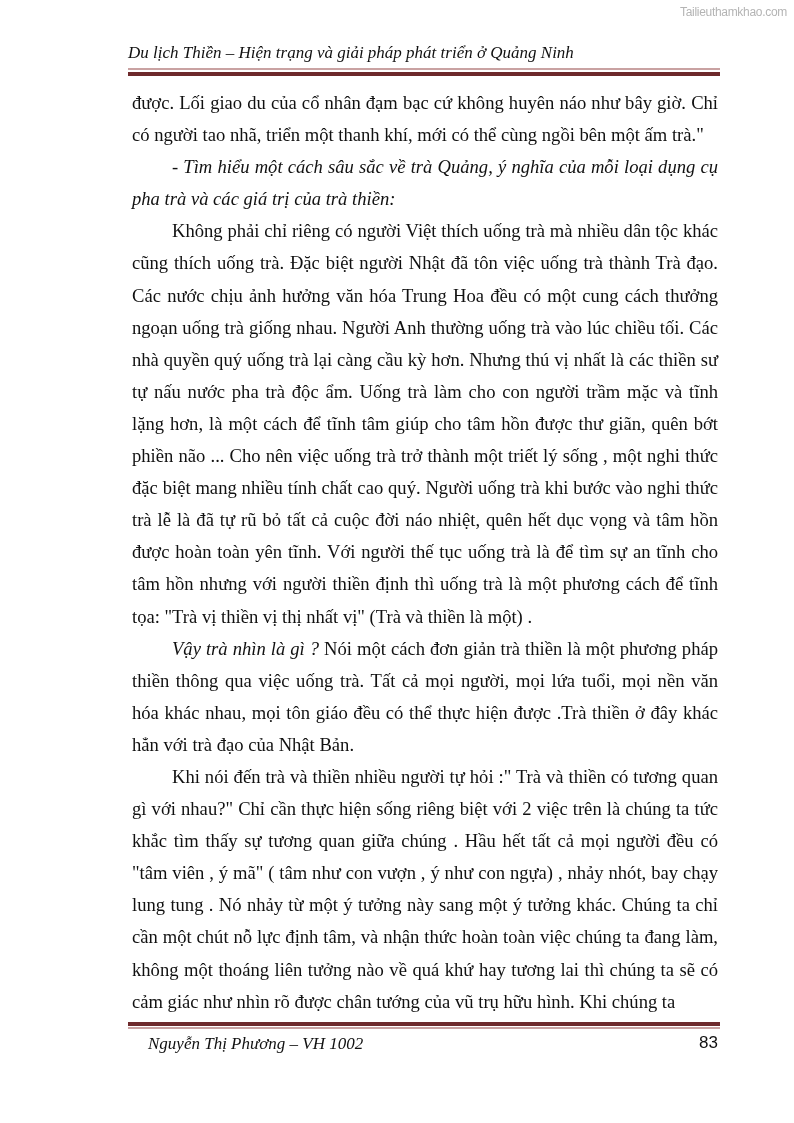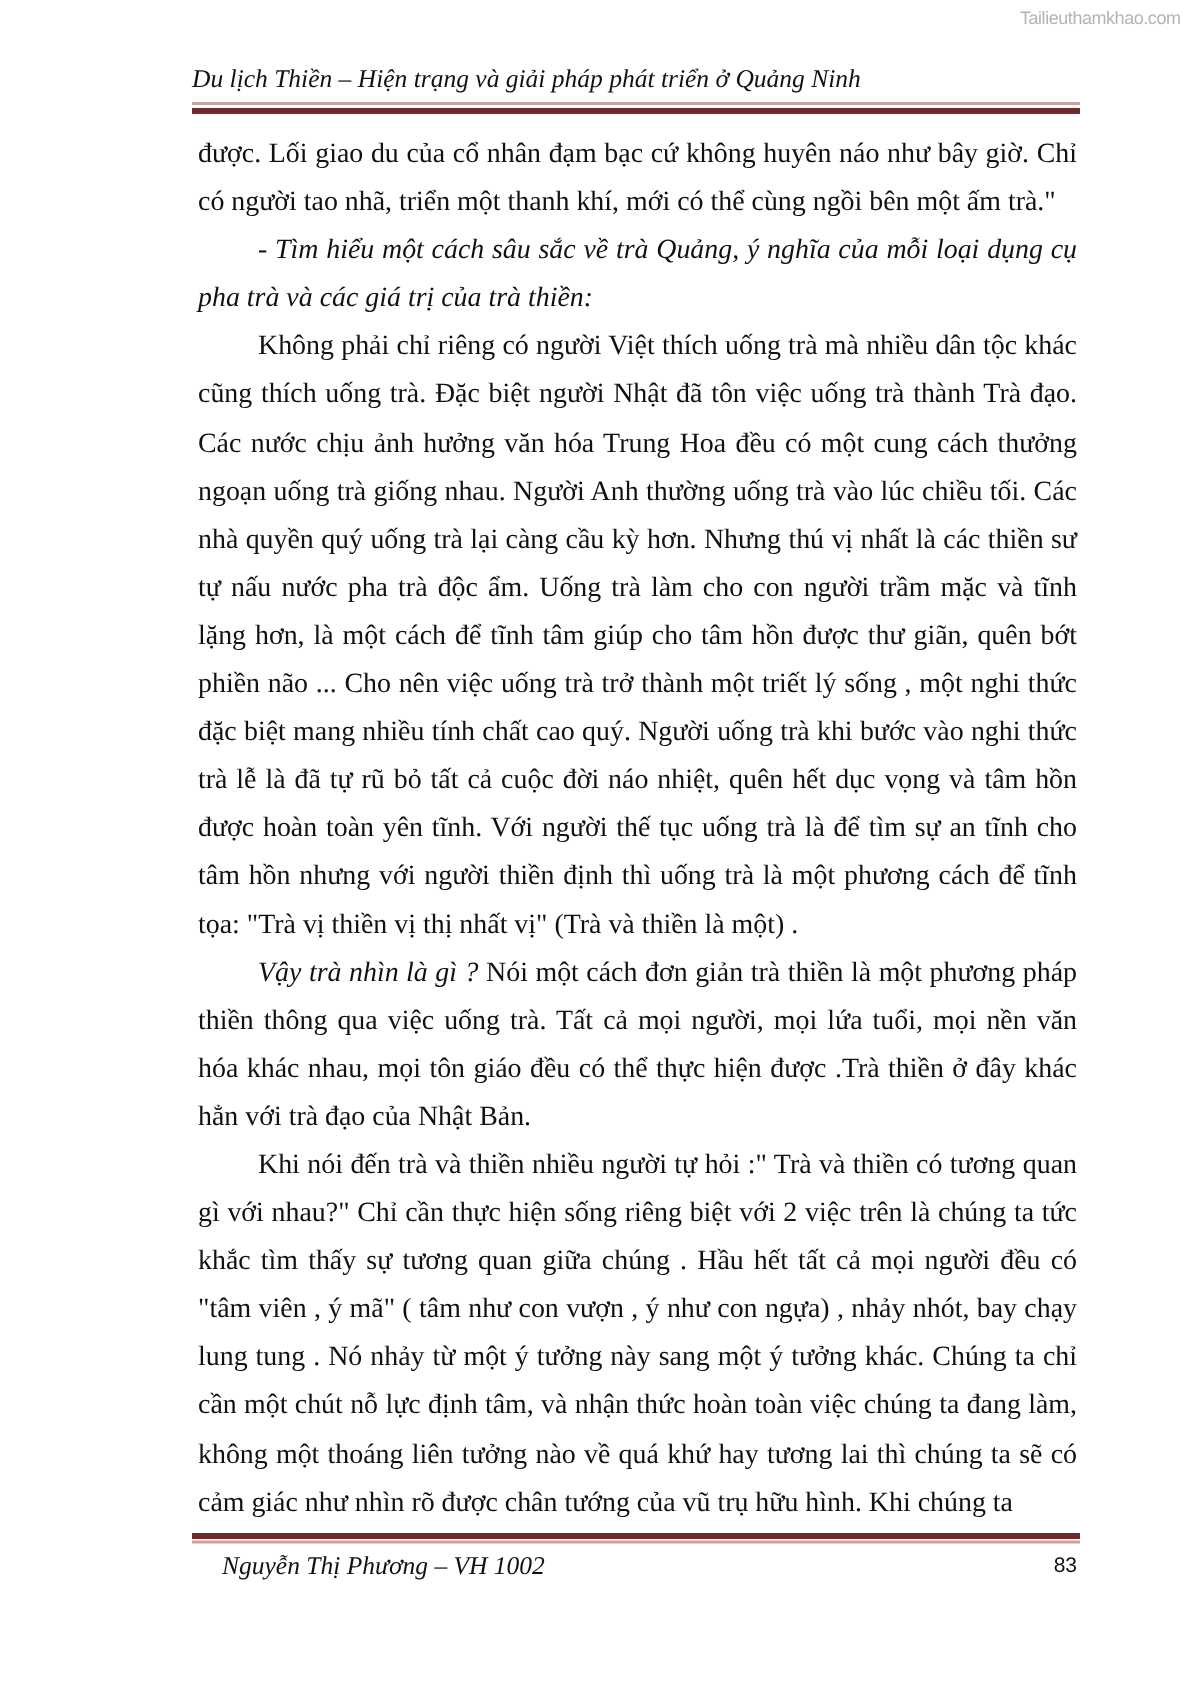--- a/index.html
+++ b/index.html
@@ -23,21 +23,21 @@
   }
   .body-text p { margin: 0; }
   .indent { text-indent: 40px; }
   .it { font-style: italic; }
   .footer-left {
     position: absolute; left: 132px; top: 1034px;
     font-style: italic; font-size: 17px; line-height: 20px; margin-left: 16px;
   }
   .footer-right {
     position: absolute; right: 76px; top: 1033px;
-    font-family: "Liberation Sans", sans-serif; font-size: 14px; line-height: 20px;
+    font-family: "Liberation Sans", sans-serif; font-size: 17px; line-height: 20px;
   }
 </style>
 </head>
 <body>
 
 <div class="watermark">Tailieuthamkhao.com</div>
 
 <div class="header">Du lịch Thiền – Hiện trạng và giải pháp phát triển ở Quảng Ninh</div>
 <div class="rule-thin" style="left:128px; width:592px; top:68px;"></div>
 <div class="rule-thick" style="left:128px; width:592px; top:72px;"></div>

